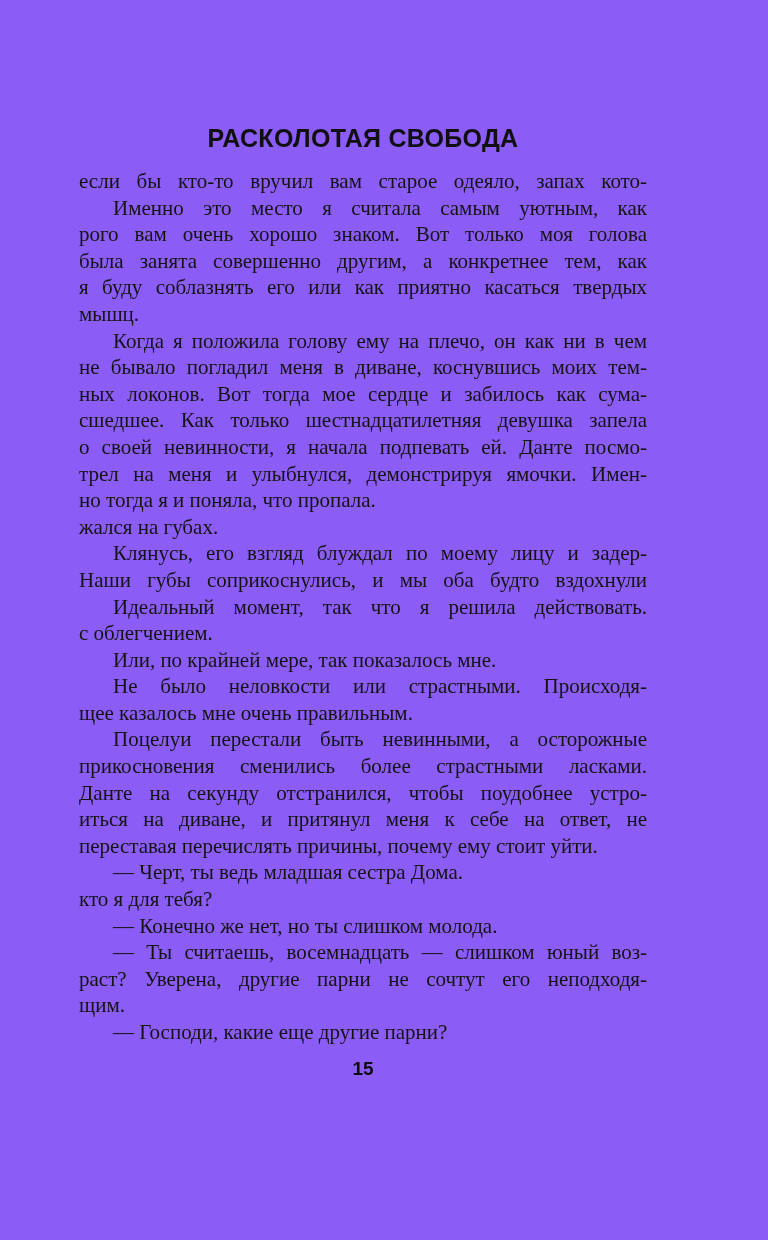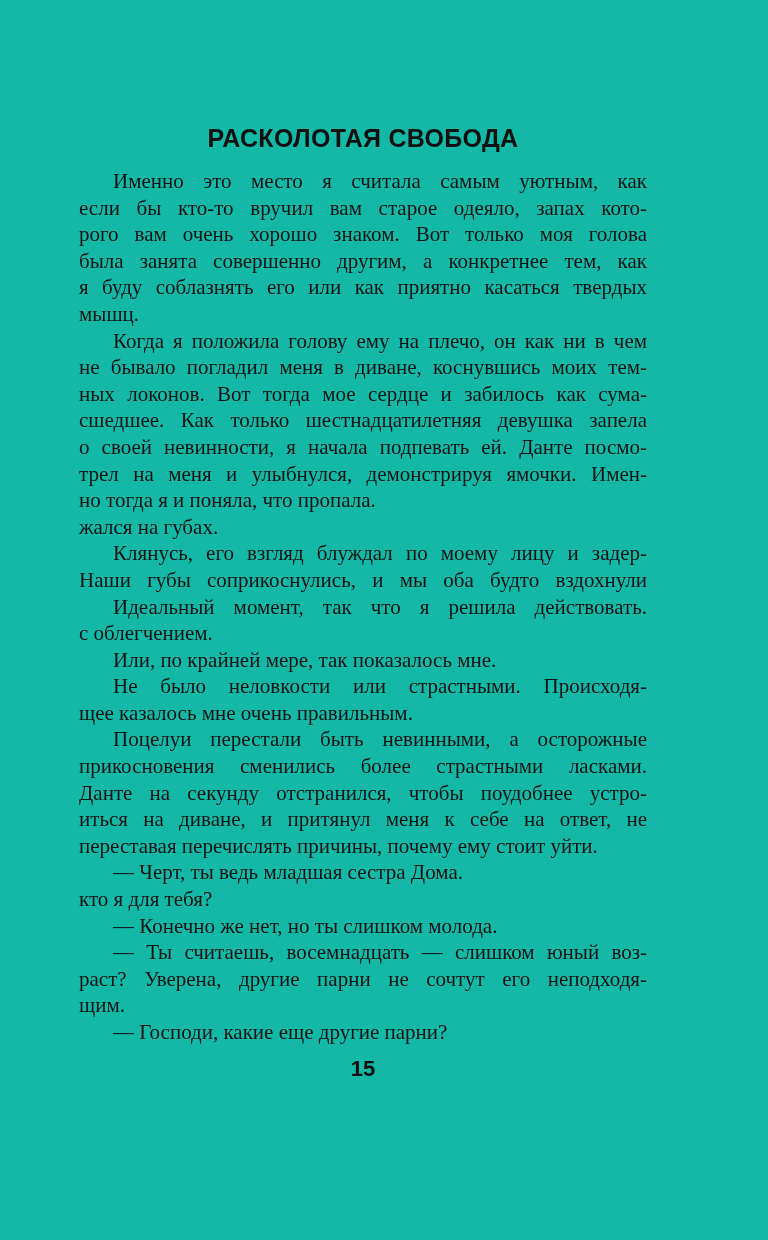--- a/index.html
+++ b/index.html
@@ -4,21 +4,21 @@
 <style>
   html, body {
     margin: 0;
     padding: 0;
     background: #ffffff;
   }
   .page {
     position: relative;
     width: 768px;
     height: 1240px;
-    background: #14b8a6;
+    background: #8b5cf6;
     box-sizing: border-box;
     padding-top: 126px;
     color: #141414;
     overflow: hidden;
   }
   .chapter-title {
     margin: 0 0 0 79px;
     width: 568px;
     text-align: center;
     font-family: "Liberation Sans", sans-serif;
@@ -51,37 +51,37 @@
   }
   .line.last {
     text-align-last: left;
   }
   .page-number {
     width: 568px;
     margin: 13px 0 0 79px;
     text-align: center;
     font-family: "Liberation Sans", sans-serif;
     font-weight: 700;
-    font-size: 22px;
+    font-size: 19px;
     line-height: 20px;
     color: #0d0d0d;
   }
 </style>
 </head>
 <body>
 
 <div class="page">
 
   <h1 class="chapter-title">РАСКОЛОТАЯ СВОБОДА</h1>
 
   <div class="text-block">
 
     <p class="paragraph">
+      <span class="line">если бы кто-то вручил вам старое одеяло, запах кото-</span>
       <span class="line first">Именно это место я считала самым уютным, как</span>
-      <span class="line">если бы кто-то вручил вам старое одеяло, запах кото-</span>
       <span class="line">рого вам очень хорошо знаком. Вот только моя голова</span>
       <span class="line">была занята совершенно другим, а конкретнее тем, как</span>
       <span class="line">я буду соблазнять его или как приятно касаться твердых</span>
       <span class="line last">мышц.</span>
     </p>
 
     <p class="paragraph">
       <span class="line first">Когда я положила голову ему на плечо, он как ни в чем</span>
       <span class="line">не бывало погладил меня в диване, коснувшись моих тем-</span>
       <span class="line">ных локонов. Вот тогда мое сердце и забилось как сума-</span>

